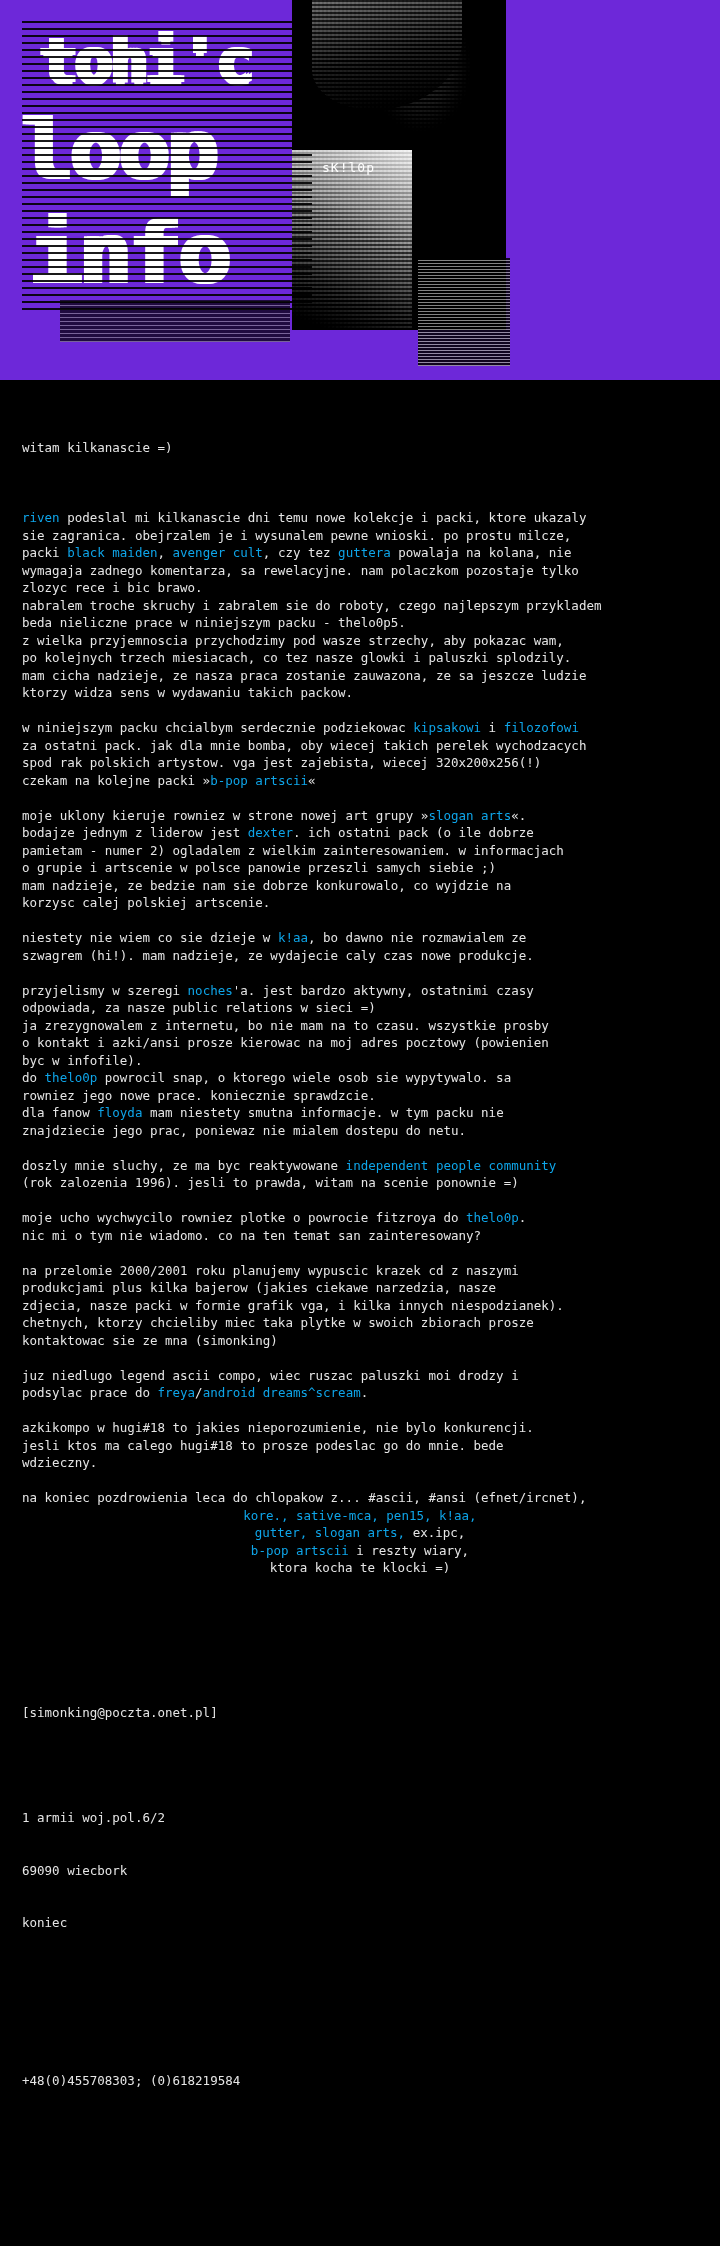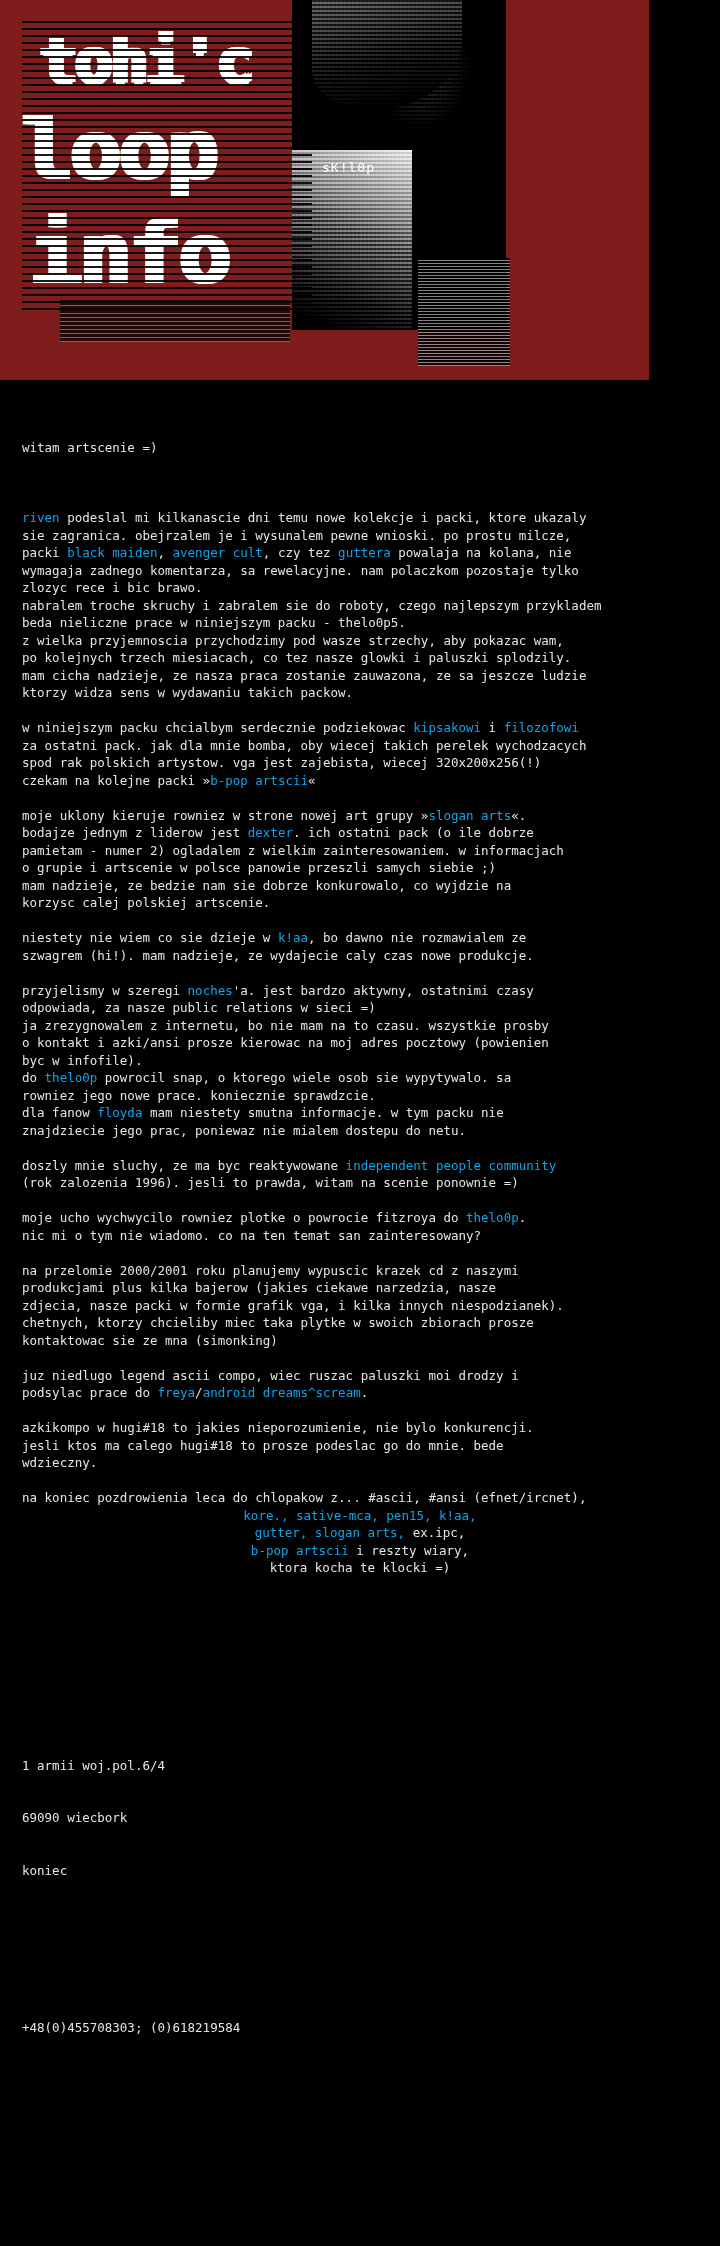--- a/index.html
+++ b/index.html
@@ -16,23 +16,23 @@
   .page {
     position: relative;
     width: 720px;
     min-height: 2246px;
     overflow: hidden;
   }
 
   
   .header {
     position: relative;
-    width: 649px;
+    width: 720px;
     height: 380px;
-    background: #7f1d1d;
+    background: #6d28d9;
     overflow: hidden;
   }
   .photo {
     position: absolute;
     left: 292px;
     top: 0px;
     width: 214px;
     height: 330px;
     background:
       radial-gradient(ellipse 70px 90px at 60% 20%, #3a3a3a 0%, #2a2a2a 45%, #111 80%),
@@ -176,27 +176,28 @@
       <div class="logo-line logo-l1">tohi'c</div>
       <div class="logo-line logo-l2">LOOP</div>
       <div class="logo-line logo-l3">info</div>
       <div class="logo-blocks"></div>
     </div>
 
     <div class="sk-tag">sK!l0p</div>
   </div>
 
   <div class="body-text">
-    <div class="para bright">witam artscenie =)</div>
+    <div class="para bright">witam kilkanascie =)</div>
     <div id="paragraphs"><div class="para"><div><span class="dim">riven</span><span class="bright"> podeslal mi kilkanascie dni temu nowe kolekcje i packi, ktore ukazaly</span></div><div><span class="bright">sie zagranica. obejrzalem je i wysunalem pewne wnioski. po prostu milcze,</span></div><div><span class="bright">packi </span><span class="dim">black maiden</span><span class="bright">, </span><span class="dim">avenger cult</span><span class="bright">, czy tez </span><span class="dim">guttera</span><span class="bright"> powalaja na kolana, nie</span></div><div><span class="bright">wymagaja zadnego komentarza, sa rewelacyjne. nam polaczkom pozostaje tylko</span></div><div><span class="bright">zlozyc rece i bic brawo.</span></div><div><span class="bright">nabralem troche skruchy i zabralem sie do roboty, czego najlepszym przykladem</span></div><div><span class="bright">beda nieliczne prace w niniejszym packu - thelo0p5.</span></div><div><span class="bright">z wielka przyjemnoscia przychodzimy pod wasze strzechy, aby pokazac wam,</span></div><div><span class="bright">po kolejnych trzech miesiacach, co tez nasze glowki i paluszki splodzily.</span></div><div><span class="bright">mam cicha nadzieje, ze nasza praca zostanie zauwazona, ze sa jeszcze ludzie</span></div><div><span class="bright">ktorzy widza sens w wydawaniu takich packow.</span></div></div><div class="para"><div><span class="bright">w niniejszym packu chcialbym serdecznie podziekowac </span><span class="dim">kipsakowi</span><span class="bright"> i </span><span class="dim">filozofowi</span></div><div><span class="bright">za ostatni pack. jak dla mnie bomba, oby wiecej takich perelek wychodzacych</span></div><div><span class="bright">spod rak polskich artystow. vga jest zajebista, wiecej 320x200x256(!)</span></div><div><span class="bright">czekam na kolejne packi »</span><span class="dim">b-pop artscii</span><span class="bright">«</span></div></div><div class="para"><div><span class="bright">moje uklony kieruje rowniez w strone nowej art grupy »</span><span class="dim">slogan arts</span><span class="bright">«.</span></div><div><span class="bright">bodajze jednym z liderow jest </span><span class="dim">dexter</span><span class="bright">. ich ostatni pack (o ile dobrze</span></div><div><span class="bright">pamietam - numer 2) ogladalem z wielkim zainteresowaniem. w informacjach</span></div><div><span class="bright">o grupie i artscenie w polsce panowie przeszli samych siebie ;)</span></div><div><span class="bright">mam nadzieje, ze bedzie nam sie dobrze konkurowalo, co wyjdzie na</span></div><div><span class="bright">korzysc calej polskiej artscenie.</span></div></div><div class="para"><div><span class="bright">niestety nie wiem co sie dzieje w </span><span class="dim">k!aa</span><span class="bright">, bo dawno nie rozmawialem ze</span></div><div><span class="bright">szwagrem (hi!). mam nadzieje, ze wydajecie caly czas nowe produkcje.</span></div></div><div class="para"><div><span class="bright">przyjelismy w szeregi </span><span class="dim">noches</span><span class="bright">'a. jest bardzo aktywny, ostatnimi czasy</span></div><div><span class="bright">odpowiada, za nasze public relations w sieci =)</span></div><div><span class="bright">ja zrezygnowalem z internetu, bo nie mam na to czasu. wszystkie prosby</span></div><div><span class="bright">o kontakt i azki/ansi prosze kierowac na moj adres pocztowy (powienien</span></div><div><span class="bright">byc w infofile).</span></div><div><span class="bright">do </span><span class="dim">thelo0p</span><span class="bright"> powrocil snap, o ktorego wiele osob sie wypytywalo. sa</span></div><div><span class="bright">rowniez jego nowe prace. koniecznie sprawdzcie.</span></div><div><span class="bright">dla fanow </span><span class="dim">floyda</span><span class="bright"> mam niestety smutna informacje. w tym packu nie</span></div><div><span class="bright">znajdziecie jego prac, poniewaz nie mialem dostepu do netu.</span></div></div><div class="para"><div><span class="bright">doszly mnie sluchy, ze ma byc reaktywowane </span><span class="dim">independent people community</span></div><div><span class="bright">(rok zalozenia 1996). jesli to prawda, witam na scenie ponownie =)</span></div></div><div class="para"><div><span class="bright">moje ucho wychwycilo rowniez plotke o powrocie fitzroya do </span><span class="dim">thelo0p</span><span class="bright">.</span></div><div><span class="bright">nic mi o tym nie wiadomo. co na ten temat san zainteresowany?</span></div></div><div class="para"><div><span class="bright">na przelomie 2000/2001 roku planujemy wypuscic krazek cd z naszymi</span></div><div><span class="bright">produkcjami plus kilka bajerow (jakies ciekawe narzedzia, nasze</span></div><div><span class="bright">zdjecia, nasze packi w formie grafik vga, i kilka innych niespodzianek).</span></div><div><span class="bright">chetnych, ktorzy chcieliby miec taka plytke w swoich zbiorach prosze</span></div><div><span class="bright">kontaktowac sie ze mna (simonking)</span></div></div><div class="para"><div><span class="bright">juz niedlugo legend ascii compo, wiec ruszac paluszki moi drodzy i</span></div><div><span class="bright">podsylac prace do </span><span class="dim">freya</span><span class="bright">/</span><span class="dim">android dreams^scream</span><span class="bright">.</span></div></div><div class="para"><div><span class="bright">azkikompo w hugi#18 to jakies nieporozumienie, nie bylo konkurencji.</span></div><div><span class="bright">jesli ktos ma calego hugi#18 to prosze podeslac go do mnie. bede</span></div><div><span class="bright">wdzieczny.</span></div></div><div class="para"><div><span class="bright">na koniec pozdrowienia leca do chlopakow z... #ascii, #ansi (efnet/ircnet),</span></div><div class="indent-right"><span class="dim">kore., sative-mca, pen15, k!aa,</span></div><div class="indent-right"><span class="dim">gutter, slogan arts, </span><span class="bright">ex.ipc</span><span class="bright">,</span></div><div class="indent-right"><span class="dim">b-pop artscii</span><span class="bright"> i reszty wiary,</span></div><div class="indent-right"><span class="bright">ktora kocha te klocki =)</span></div></div></div>
   </div>
 
   <div class="footer">
+    <div class="bright">[simonking@poczta.onet.pl]</div>
     <div class="spacer"></div>
-    <div class="bright">1 armii woj.pol.6/4</div>
+    <div class="bright">1 armii woj.pol.6/2</div>
     <div class="bright">69090 wiecbork</div>
     <div class="bright">koniec</div>
     <div class="spacer"></div>
     <div class="spacer"></div>
     <div class="bright">+48(0)455708303; (0)618219584</div>
   </div>
 
 </div>
 
 </body></html>

